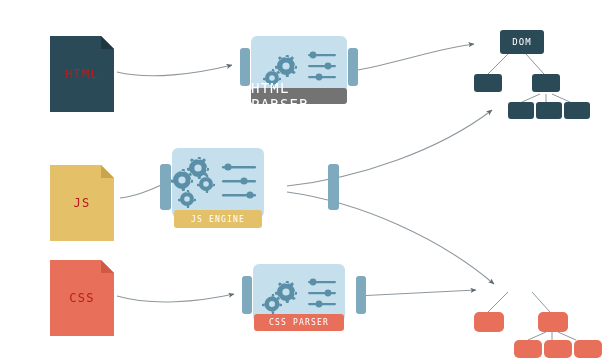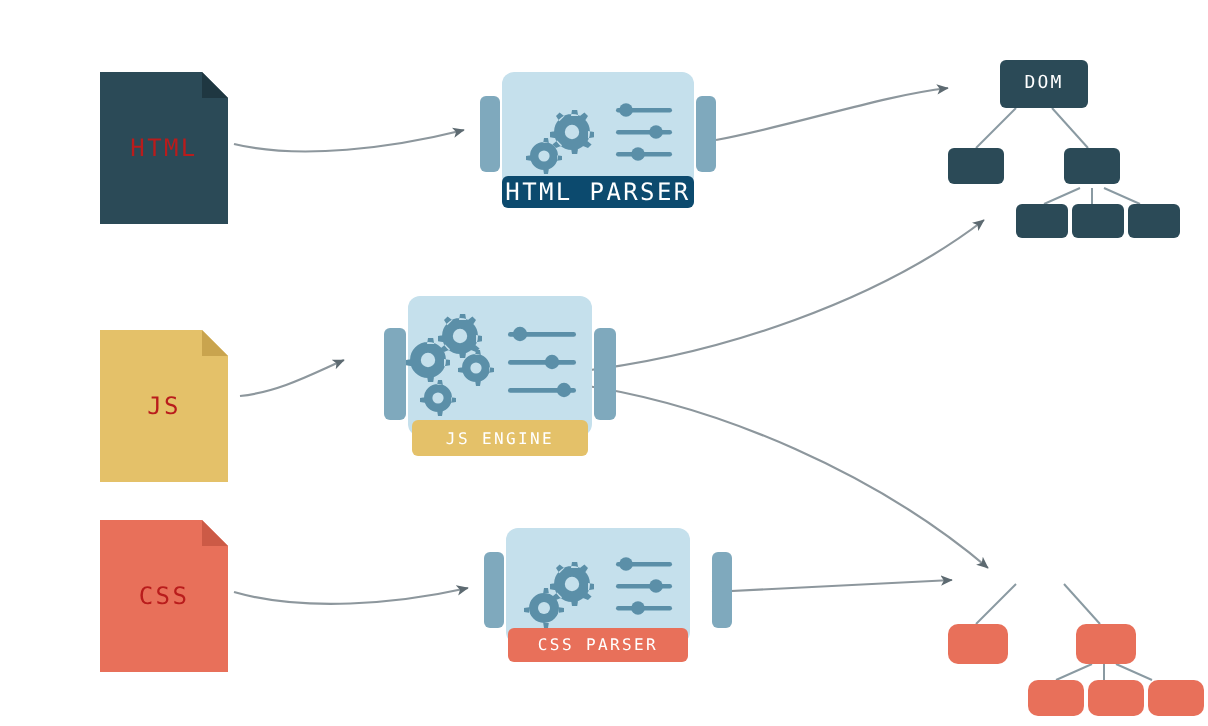--- a/index.html
+++ b/index.html
@@ -74,21 +74,21 @@
       </g>
       <g fill="#5b8fa8">
         <rect x="68" y="24" width="28" height="2.2" rx="1.1"></rect>
         <circle cx="73" cy="25" r="3.4"></circle>
         <rect x="68" y="35" width="28" height="2.2" rx="1.1"></rect>
         <circle cx="88" cy="36" r="3.4"></circle>
         <rect x="68" y="46" width="28" height="2.2" rx="1.1"></rect>
         <circle cx="79" cy="47" r="3.4"></circle>
       </g>
     </svg>
-    <div class="badge" style="left:11px;top:58px;width:96px;height:16px;font-size:12px;background:#0c4a6e;">HTML PARSER</div>
+    <div class="badge" style="left:11px;top:58px;width:96px;height:16px;font-size:14px;background:#737373;">HTML PARSER</div>
   </div>
 
   <div class="tree" style="left:470px;top:26px;width:120px;height:86px;">
     <svg width="120" height="86">
       <line x1="38" y1="28" x2="18" y2="48" stroke="#8a9aa2" stroke-width="1"></line>
       <line x1="56" y1="28" x2="74" y2="48" stroke="#8a9aa2" stroke-width="1"></line>
       <line x1="70" y1="68" x2="52" y2="76" stroke="#8a9aa2" stroke-width="1"></line>
       <line x1="76" y1="68" x2="76" y2="76" stroke="#8a9aa2" stroke-width="1"></line>
       <line x1="82" y1="68" x2="100" y2="76" stroke="#8a9aa2" stroke-width="1"></line>
     </svg>
@@ -101,21 +101,21 @@
   </div>
 
   <div class="file" style="left:50px;top:155px;margin-top:10px;">
     <svg width="64" height="76">
       <path d="M0,0 L51,0 L64,13 L64,76 L0,76 Z" fill="#e4c169"></path>
       <path d="M51,0 L64,13 L51,13 Z" fill="#c9a44e"></path>
     </svg>
     <div class="label">JS</div>
   </div>
 
-  <div class="machine" style="left:192px;top:142px;width:116px;height:92px;">
+  <div class="machine" style="left:160px;top:142px;width:140px;height:92px;padding-left:39px;">
     <div class="tab" style="left:0;top:22px;width:11px;height:46px;"></div>
     <div class="tab" style="right:0;top:22px;width:11px;height:46px;"></div>
     <div class="screen" style="left:12px;top:6px;width:92px;height:70px;"></div>
     <svg width="116" height="92">
       <g fill="#5b8fa8">
         <path d="M38,26 m-9,0 a9,9 0 1,0 18,0 a9,9 0 1,0 -18,0 M38,15 l2.6,0 l0.5,3 l-3.6,0 Z M38,37 l2.6,0 l0.5,-3 l-3.6,0 Z M27,26 l0,2.6 l3,0.5 l0,-3.6 Z M49,26 l0,2.6 l-3,0.5 l0,-3.6 Z M30,18 l1.8,-1.8 l2.4,1.9 l-2.5,2.5 Z M46,34 l1.8,-1.8 l-2.4,-1.9 l-2.5,2.5 Z M46,18 l-1.8,-1.8 l-2.4,1.9 l2.5,2.5 Z M30,34 l-1.8,-1.8 l2.4,-1.9 l2.5,2.5 Z"></path>
         <circle cx="38" cy="26" r="3.6" fill="#c5e0ec"></circle>
         <path d="M22,38 m-9,0 a9,9 0 1,0 18,0 a9,9 0 1,0 -18,0 M22,27 l2.6,0 l0.5,3 l-3.6,0 Z M22,49 l2.6,0 l0.5,-3 l-3.6,0 Z M11,38 l0,2.6 l3,0.5 l0,-3.6 Z M33,38 l0,2.6 l-3,0.5 l0,-3.6 Z"></path>
         <circle cx="22" cy="38" r="3.6" fill="#c5e0ec"></circle>
         <path d="M46,42 m-7,0 a7,7 0 1,0 14,0 a7,7 0 1,0 -14,0 M46,33 l2,0 l0.4,2.4 l-2.8,0 Z M46,51 l2,0 l0.4,-2.4 l-2.8,0 Z M37,42 l0,2 l2.4,0.4 l0,-2.8 Z M55,42 l0,2 l-2.4,0.4 l0,-2.8 Z"></path>

